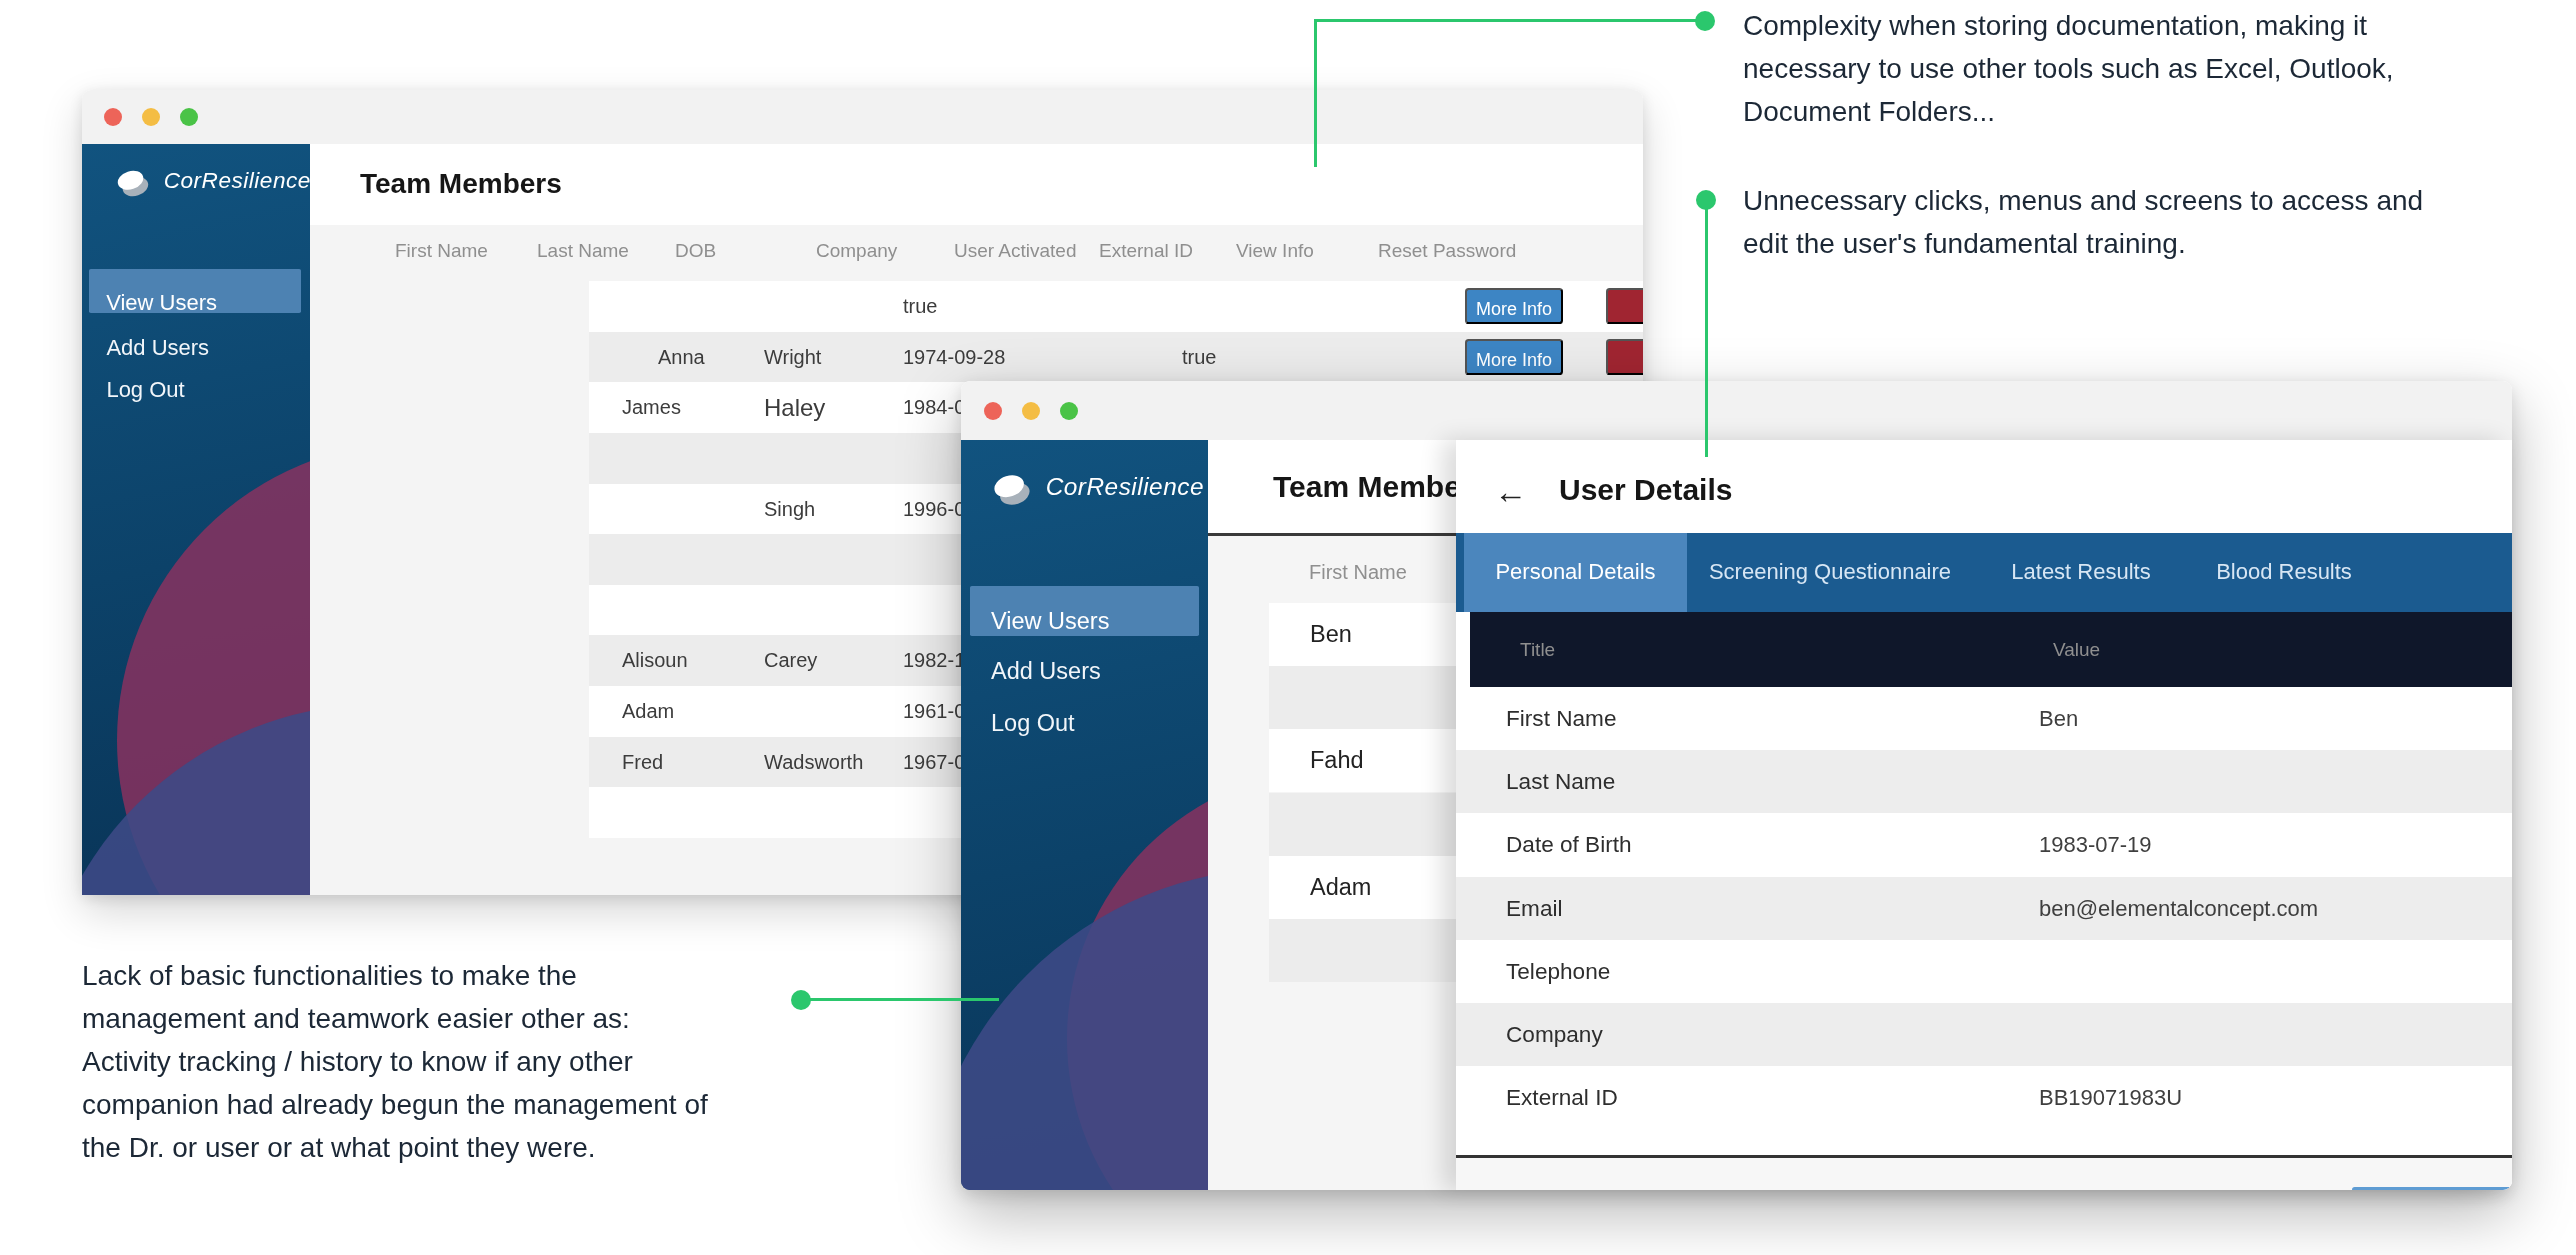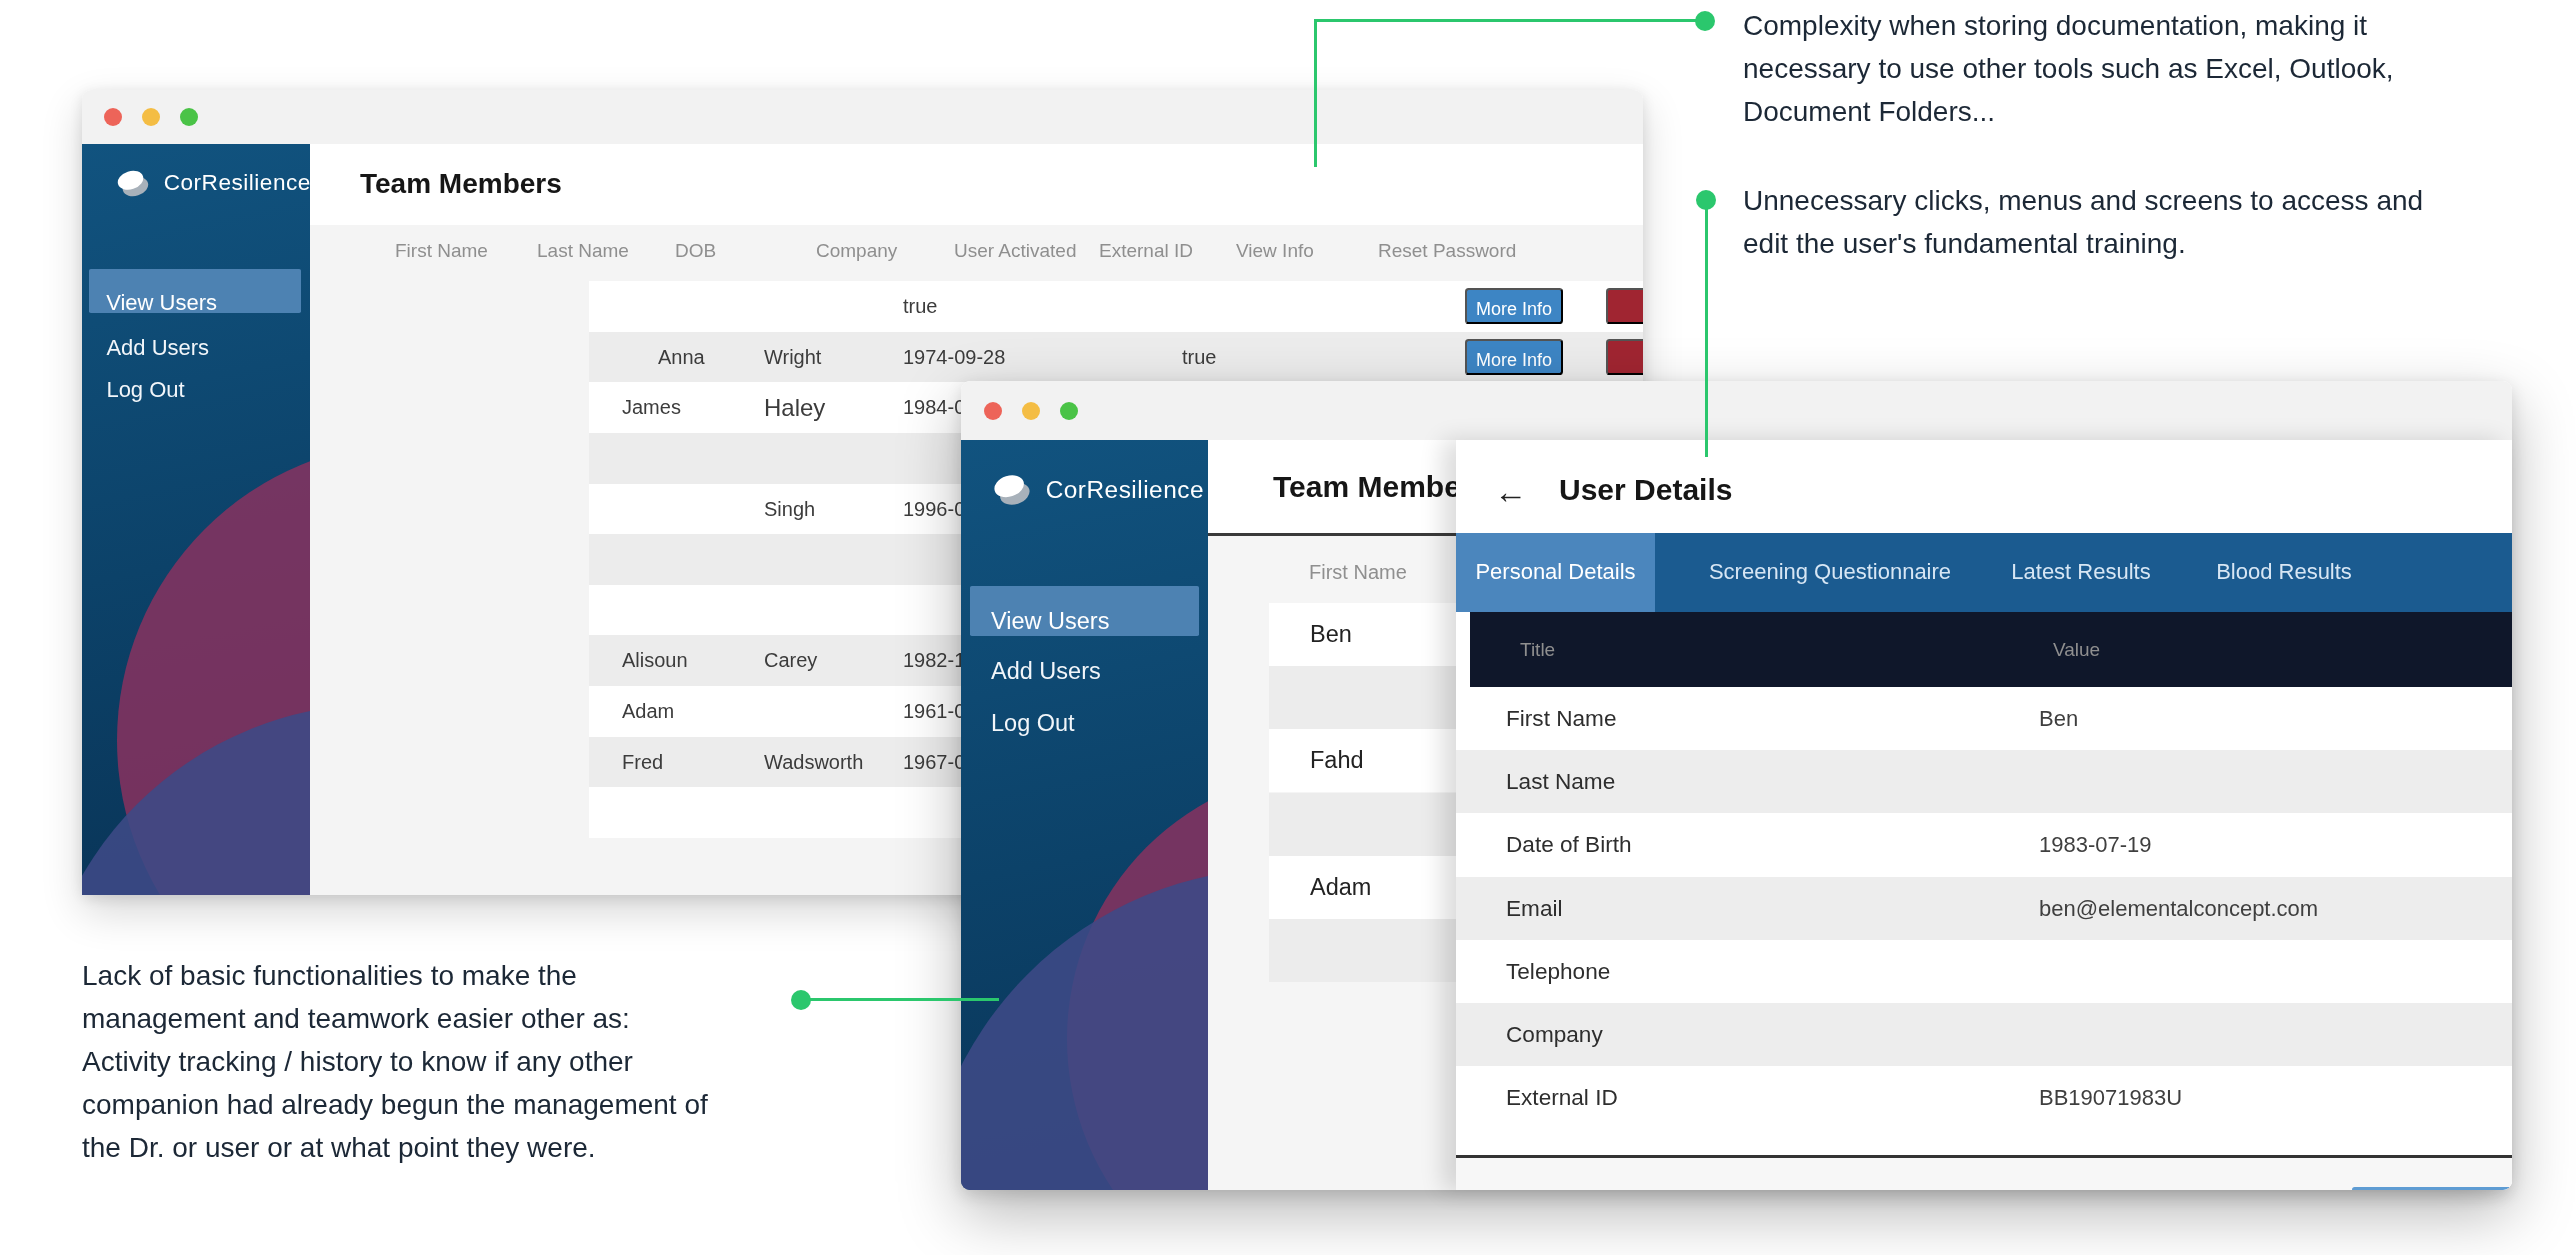--- a/index.html
+++ b/index.html
@@ -13,21 +13,21 @@
   .win2{left:961px;top:381px;width:1551px;height:809px;z-index:20;
         box-shadow:0 23.5px 63px rgba(0,0,0,.28),0 5.4px 16.3px rgba(0,0,0,.12);}
   .titlebar{position:absolute;left:0;top:0;right:0;background:#f2f2f2;border-bottom:0.9px solid #e3e3e3;
             border-radius:9px 9px 0 0;}
   .light{position:absolute;width:18px;height:18px;border-radius:50%;}
   .red{background:#ed6459;} .yellow{background:#f4bd44;} .green{background:#4ac347;}
   .sidebar{position:absolute;overflow:hidden;background:linear-gradient(168deg,#11537f 0%,#0c4269 55%,#093457 100%);}
   .blob{position:absolute;border-radius:50%;}
   .blob-magenta{background:#93315f;opacity:.78;}
   .blob-blue{background:#3d4a86;opacity:.88;}
-  .brandrow{position:absolute;display:flex;align-items:center;gap:12.7px;}
+  .brandrow{position:absolute;display:flex;align-items:flex-start;gap:12.7px;font-style:italic;}
   .brandname{color:#ffffff;letter-spacing:0.5px;}
   .navsel{position:absolute;background:#4d82b2;border-radius:1.8px;}
   .navtxt{color:#f2f6fa;margin-top:10px;}
   .apptitle{font-weight:bold;color:#161616;}
   .colhead{color:#8f8f8f;}
   .cell{color:#3c3c3c;}
   .w1row{position:absolute;left:279px;width:1233px;height:51px;background:#fff;}
   .w1row.alt{background:#ececec;}
   .btn{position:absolute;border-radius:3.6px;color:#fff;text-align:center;font-size:18px;line-height:36px;height:36px;top:7.2px;cursor:pointer;}
   .btn-info{background:#3d85c4;left:876px;width:98px;}
@@ -186,21 +186,21 @@
         <span class="cell abs" style="left:41px;font-size:23.5px;line-height:63px;color:#222;">Adam</span>
       </div>
       <div class="mrow alt" style="top:479px;"></div>
     </div>
 
     <div class="panel" style="left:495px;top:59px;width:1056px;height:750px;border-radius:0 0 9px 0;overflow:hidden;">
       <span class="abs" style="left:38px;top:33px;font-size:33px;color:#222;">←</span>
       <span class="apptitle abs" style="left:103px;top:33px;font-size:30px;">User Details</span>
 
       <div class="tabbar" style="left:0;top:93px;width:1056px;height:79px;">
-        <div class="tabactive" style="left:0;top:0;width:199px;height:79px;">
+        <div class="tabactive" style="left:8px;top:0;width:223px;height:79px;">
           <span class="abs" style="left:50%;top:26px;transform:translateX(-50%);font-size:22px;white-space:nowrap;">Personal Details</span>
         </div>
         <span class="tabtxt" style="left:374px;top:26px;font-size:22px;">Screening Questionnaire</span>
         <span class="tabtxt" style="left:625px;top:26px;font-size:22px;">Latest Results</span>
         <span class="tabtxt" style="left:828px;top:26px;font-size:22px;">Blood Results</span>
       </div>
 
       <div class="abs" style="left:14px;top:172px;width:1172px;height:75px;background:#0f172a;">
         <span class="colhead abs" style="left:50px;top:27px;font-size:19px;">Title</span>
         <span class="colhead abs" style="left:583px;top:27px;font-size:19px;">Value</span>

